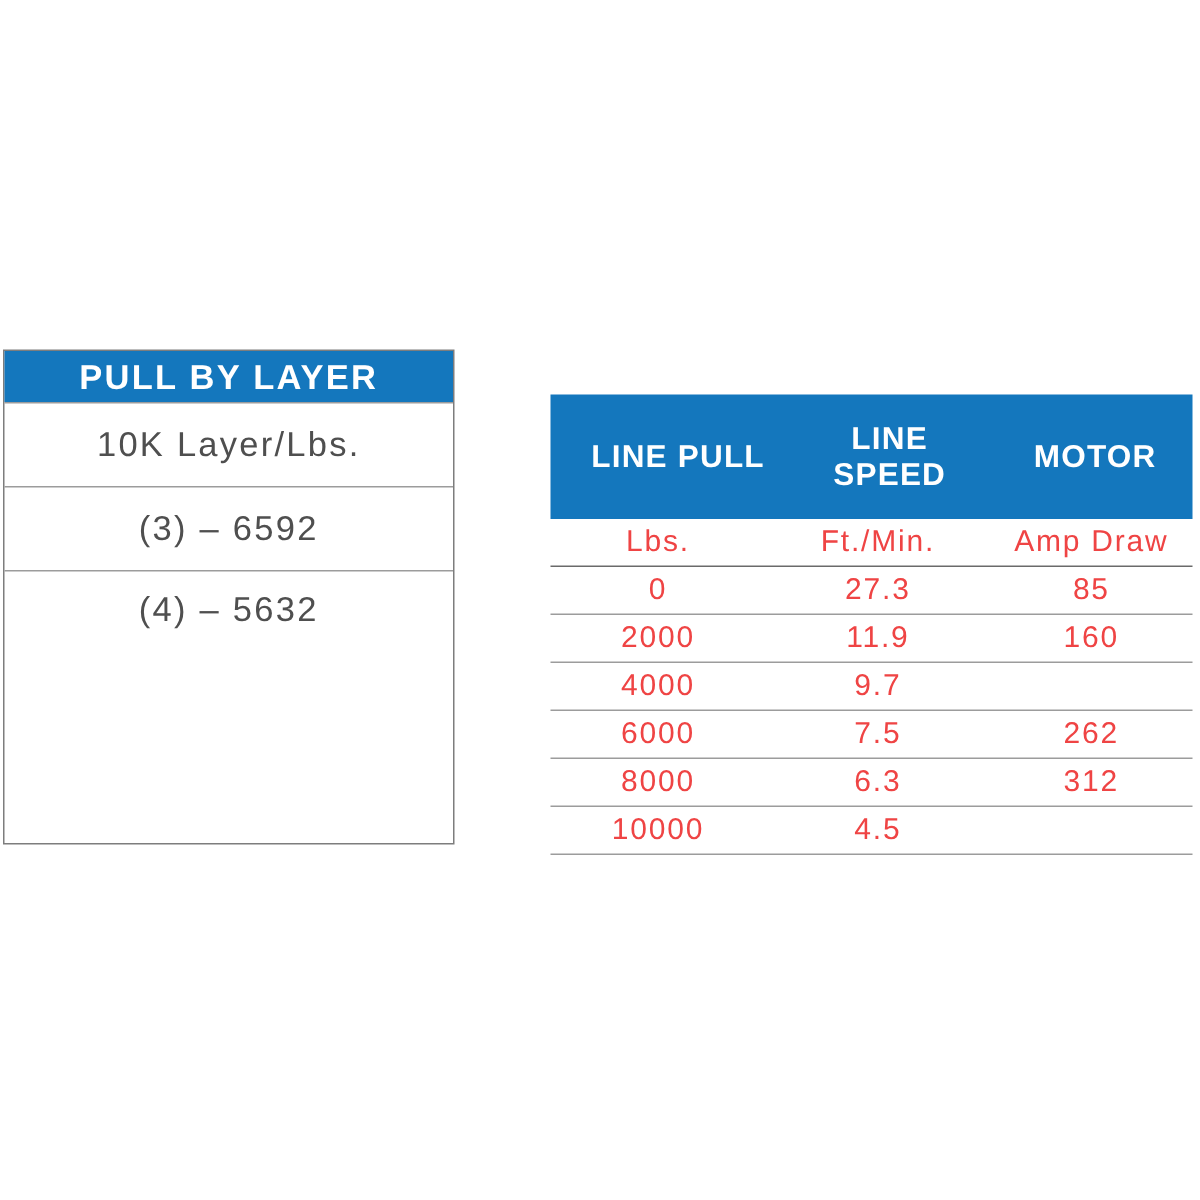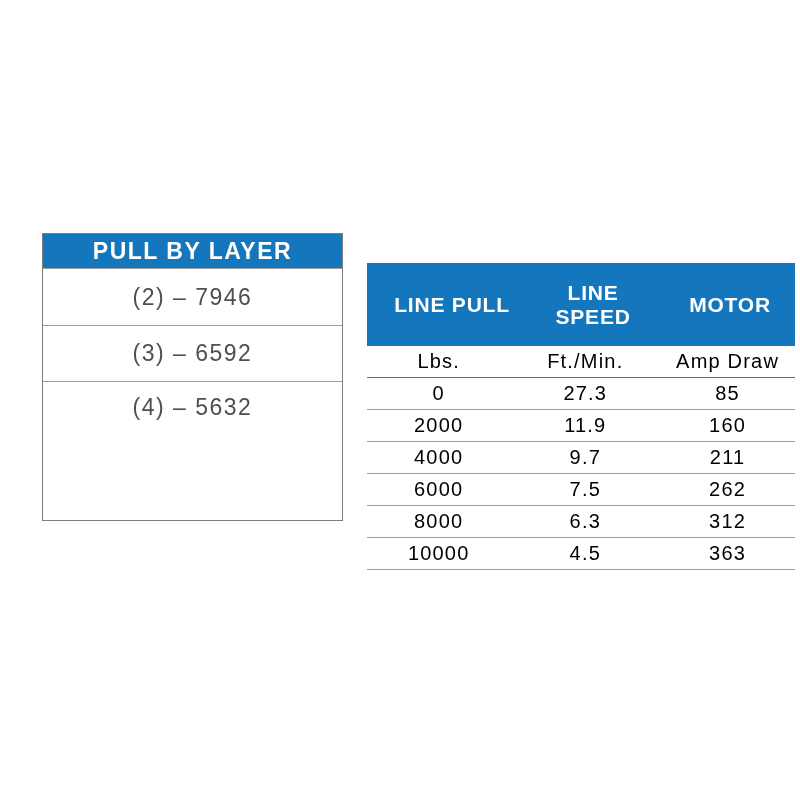--- a/index.html
+++ b/index.html
@@ -15,25 +15,24 @@
     background: #ffffff;
     overflow: hidden;
   }
 
   
   .lt {
     position: absolute;
     left: 2px;
     top: 233px;
     width: 301px;
-    height: 288px;
+    height: 330px;
     box-sizing: border-box;
     border: 1px solid #7d7d7d;
     background: #ffffff;
-    margin-left: 40px;
   }
   .lt-header {
     height: 34px;
     background: #1477bd;
     color: #ffffff;
     font-weight: bold;
     font-size: 23px;
     letter-spacing: 1.5px;
     display: flex;
     align-items: center;
@@ -94,36 +93,36 @@
     border-bottom: 1px solid #6a6a6a;
   }
   .rt-data {
     height: 32px;
     border-bottom: 1px solid #9c9c9c;
   }
   .rt-cell {
     display: flex;
     align-items: center;
     justify-content: center;
-    color: #000000;
+    color: #ef4444;
     font-size: 20px;
     letter-spacing: 1.2px;
   }
   .rt-cell.c1 { flex: 0 0 33.5%; }
   .rt-cell.c2 { flex: 0 0 35%; }
   .rt-cell.c3 { flex: 0 0 31.5%; }
 </style>
 </head>
 <body>
 
 <div class="stage">
 
   <div class="lt">
     <div class="lt-header">PULL BY LAYER</div>
-    <div class="lt-row h57">(2) – 7946</div>
+    <div class="lt-row h56">10K Layer/Lbs.</div>
     <div class="lt-row h56">(3) – 6592</div>
     <div class="lt-row h70">(4) – 5632</div>
   </div>
 
   <div class="rt">
     <div class="rt-header">
       <div class="rt-hcol c1">
         <span>LINE PULL</span>
       </div>
       <div class="rt-hcol c2">
@@ -146,32 +145,30 @@
       <div class="rt-cell c3">85</div>
     </div>
     <div class="rt-row rt-data">
       <div class="rt-cell c1">2000</div>
       <div class="rt-cell c2">11.9</div>
       <div class="rt-cell c3">160</div>
     </div>
     <div class="rt-row rt-data">
       <div class="rt-cell c1">4000</div>
       <div class="rt-cell c2">9.7</div>
-      <div class="rt-cell c3">211</div>
     </div>
     <div class="rt-row rt-data">
       <div class="rt-cell c1">6000</div>
       <div class="rt-cell c2">7.5</div>
       <div class="rt-cell c3">262</div>
     </div>
     <div class="rt-row rt-data">
       <div class="rt-cell c1">8000</div>
       <div class="rt-cell c2">6.3</div>
       <div class="rt-cell c3">312</div>
     </div>
     <div class="rt-row rt-data">
       <div class="rt-cell c1">10000</div>
       <div class="rt-cell c2">4.5</div>
-      <div class="rt-cell c3">363</div>
     </div>
   </div>
 
 </div>
 
 </body></html>

